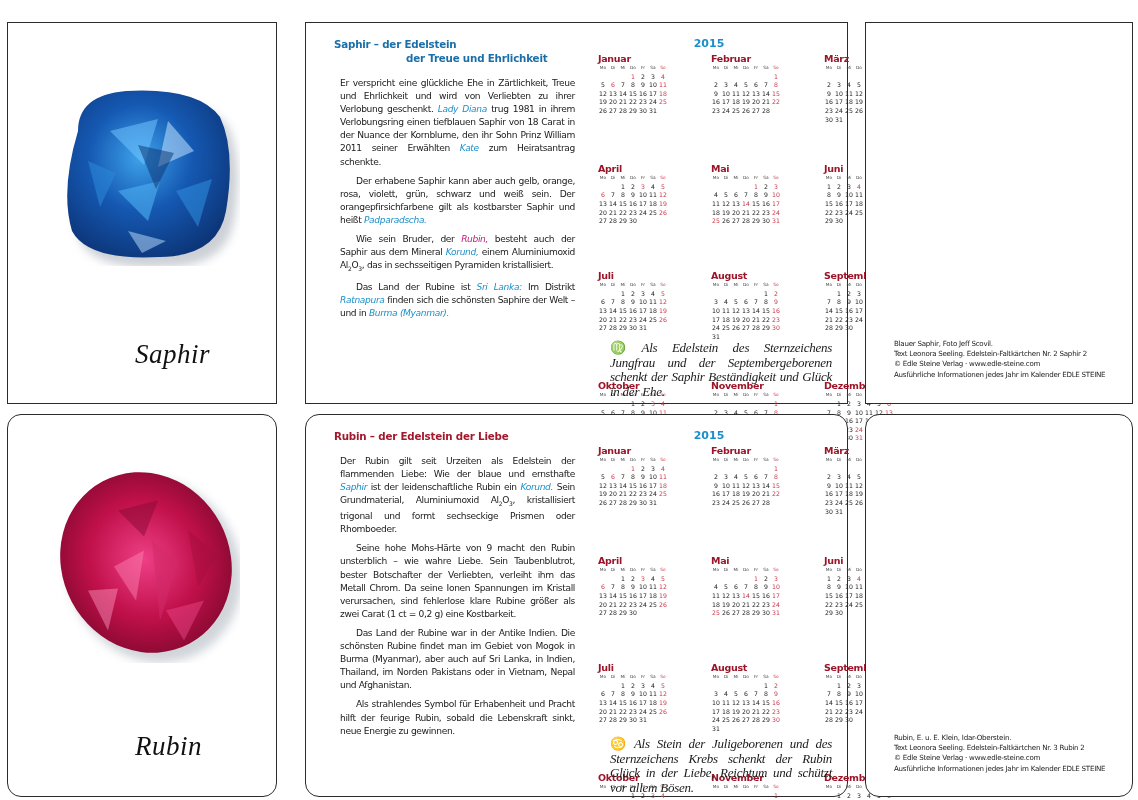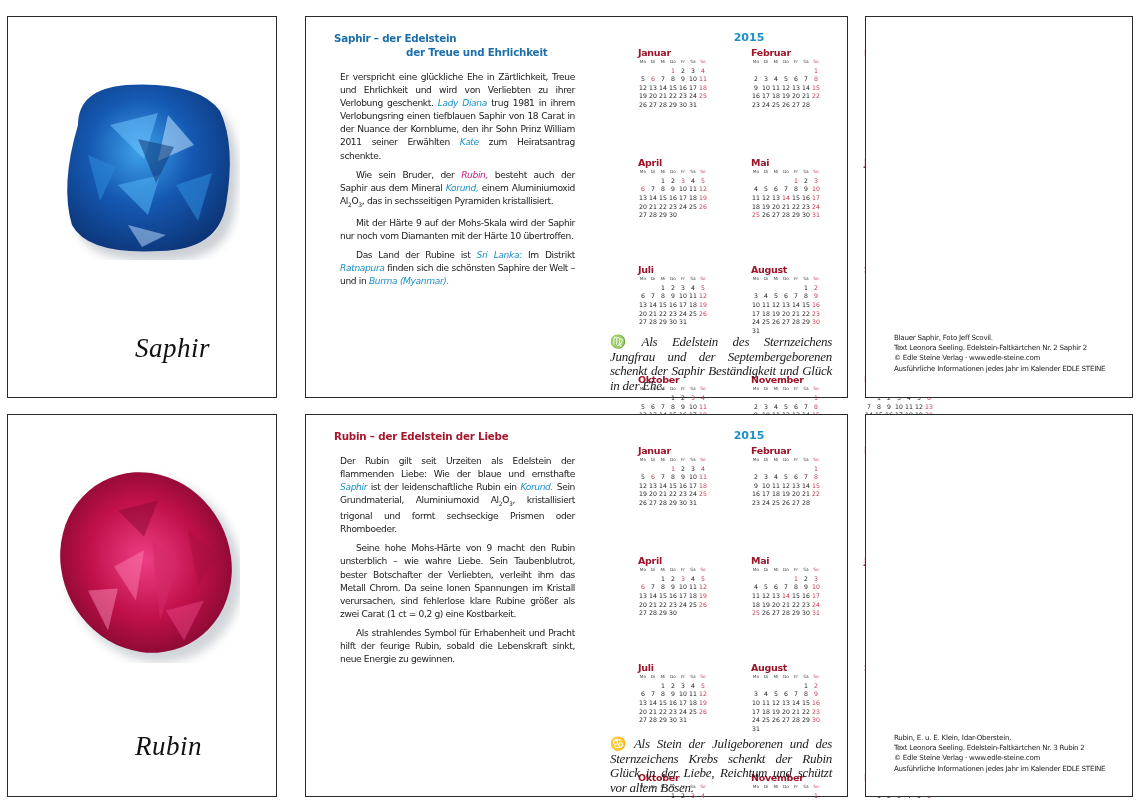--- a/index.html
+++ b/index.html
@@ -1,37 +1,37 @@
 <!DOCTYPE html>
 <html><head>
 <meta charset="utf-8">
 <style>
   html, body { margin:0; padding:0; background:#ffffff; }
   body { width:1138px; height:800px; position:relative; overflow:hidden; font-family:"Liberation Sans", sans-serif; color:#1a1a1a; }
   .card { position:absolute; background:#fff; border:1.5px solid #2b2b2b; box-sizing:border-box; }
   .photo-card { left:7px; width:270px; }
   .text-card { left:305px; width:543px; }
   .credit-card { left:865px; width:268px; }
-  .row1 { top:16px; height:382px; }
-  .row2 { top:414px; height:383px; }
+  .row1 { top:22px; height:382px; }
+  .row2 { top:414px; height:383px;border-radius:14px; }
 
   .gem { position:absolute; left:40px; top:58px; width:192px; height:185px; }
   .gem-name { position:absolute; left:127px; top:316px; font-family:"Liberation Serif", serif; font-style:italic; font-size:27px; color:#111; letter-spacing:0.5px; }
 
   .article { position:absolute; left:28px; top:14px; width:247px; font-size:9.1px; line-height:13.1px; font-family:"DejaVu Sans", sans-serif; letter-spacing:-0.35px; }
   .article .title { font-weight:bold; font-size:10.3px; line-height:14px; margin-bottom:12px; letter-spacing:-0.2px; }
   .article .title .sub { display:block; padding-left:72px; }
   .article p { margin:6px; text-align:justify; }
   .article p.indent { text-indent:16px; }
   .hl { font-style:italic; }
   .hl-blue { color:#1b8fc9; }
   .hl-mag { color:#c2187a;font-style:italic; }
   sub { font-size:6px; }
 
-  .cal { position:absolute; left:292px; top:14px; width:222px;margin-left:40px; }
+  .cal { position:absolute; left:292px; top:14px; width:222px; }
   .cal .year { text-align:center; font-weight:bold; font-size:11px; color:#1b8fc9; margin-bottom:3px; font-family:"DejaVu Sans", sans-serif; }
   .months { display:grid; grid-template-columns:repeat(3, 74px); column-gap:4px; row-gap:4px;gap:39px; }
   .month .mname { font-weight:bold; font-size:9.5px; color:#9b1428; font-family:"DejaVu Sans", sans-serif; letter-spacing:-0.3px; height:11px; line-height:11px; }
   .grid7 { display:grid; grid-template-columns:repeat(7, 10px); font-size:6.2px; line-height:8.6px; color:#222; font-family:"DejaVu Sans", sans-serif; }
   .grid7 span { text-align:center; }
   .grid7 .hdr { font-size:4.3px; color:#444; }
   .grid7 .sun { color:#c8384d; }
   .month { min-height:68px; }
 
   .note { position:absolute; left:292px; width:222px; font-style:italic; font-size:13px; line-height:14.5px; text-align:justify; font-family:Liberation Serif, serif; letter-spacing:-0.25px;margin-left:12px; }
@@ -68,22 +68,22 @@
 </div>
 
 <div class="card text-card row1">
   <div class="article">
     <div class="title" style="color:#1b6fa8">
       <span>Saphir  –  der Edelstein</span>
       <span class="sub">der Treue und Ehrlichkeit</span>
     </div>
     <div class="body">
         <p><span>Er verspricht eine glückliche Ehe in Zärtlichkeit, Treue und Ehrlichkeit und wird von Verliebten zu ihrer Verlobung geschenkt. </span><span class="hl hl-blue">Lady Diana</span><span> trug 1981 in ihrem Verlobungsring einen tiefblauen Saphir von 18 Carat in der Nuance der Kornblume, den ihr Sohn Prinz William 2011 seiner Erwählten </span><span class="hl hl-blue">Kate</span><span> zum Heiratsantrag schenkte.</span></p>
+        <p class="indent"><span>Der erhabene Saphir kann aber auch gelb, orange, rosa, violett, grün, schwarz und weiß sein. Der orangepfirsichfarbene gilt als kostbarster Saphir und heißt </span><span class="hl hl-blue">Padparadscha.</span></p>
         <p class="indent"><span>Wie sein Bruder, der </span><span class="hl hl-mag">Rubin,</span><span> besteht auch der Saphir aus dem Mineral </span><span class="hl hl-blue">Korund,</span><span> einem Aluminiumoxid Al</span><sub>2</sub><span>O</span><sub>3</sub><span>, das in sechsseitigen Pyramiden kristallisiert.</span></p>
-        <p class="indent"><span>Mit der Härte 9 auf der Mohs-Skala wird der Saphir nur noch vom Diamanten mit der Härte 10 übertroffen.</span></p>
         <p class="indent"><span>Das Land der Rubine ist </span><span class="hl hl-blue">Sri Lanka:</span><span> Im Distrikt </span><span class="hl hl-blue">Ratnapura</span><span> finden sich die schönsten Saphire der Welt – und in </span><span class="hl hl-blue">Burma (Myanmar).</span></p>
       </div>
   </div>
   <div class="cal">
     <div class="year">2015</div>
     <div class="months">
         <div class="month">
           <div class="mname">Januar</div>
           <div class="grid7">
             <span class="hdr">Mo</span>
@@ -672,20 +672,21 @@
 </div>
 
 <div class="card text-card row2">
   <div class="article">
     <div class="title" style="color:#a3182c">
       <span>Rubin  –  der Edelstein der Liebe</span>
     </div>
     <div class="body">
         <p><span>Der Rubin gilt seit Urzeiten als Edelstein der flammenden Liebe: Wie der blaue und ernsthafte </span><span class="hl hl-blue">Saphir</span><span> ist der leidenschaftliche Rubin ein </span><span class="hl hl-blue">Korund.</span><span> Sein Grundmaterial, Aluminiumoxid Al</span><sub>2</sub><span>O</span><sub>3</sub><span>, kristallisiert trigonal und formt sechseckige Prismen oder Rhomboeder.</span></p>
         <p class="indent"><span>Seine hohe Mohs-Härte von 9 macht den Rubin unsterblich – wie wahre Liebe. Sein Taubenblutrot, bester Botschafter der Verliebten, verleiht ihm das Metall Chrom. Da seine Ionen Spannungen im Kristall verursachen, sind fehlerlose klare Rubine größer als zwei Carat (1 ct = 0,2 g) eine Kostbarkeit.</span></p>
+        <p class="indent"><span>Das Land der Rubine war in der Antike Indien. Die schönsten Rubine findet man im Gebiet von Mogok in Burma (Myanmar), aber auch auf Sri Lanka, in Indien, Thailand, im Norden Pakistans oder in Vietnam, Nepal und Afghanistan.</span></p>
         <p class="indent"><span>Als strahlendes Symbol für Erhabenheit und Pracht hilft der feurige Rubin, sobald die Lebenskraft sinkt, neue Energie zu gewinnen.</span></p>
       </div>
   </div>
   <div class="cal">
     <div class="year">2015</div>
     <div class="months">
         <div class="month">
           <div class="mname">Januar</div>
           <div class="grid7">
             <span class="hdr">Mo</span>

